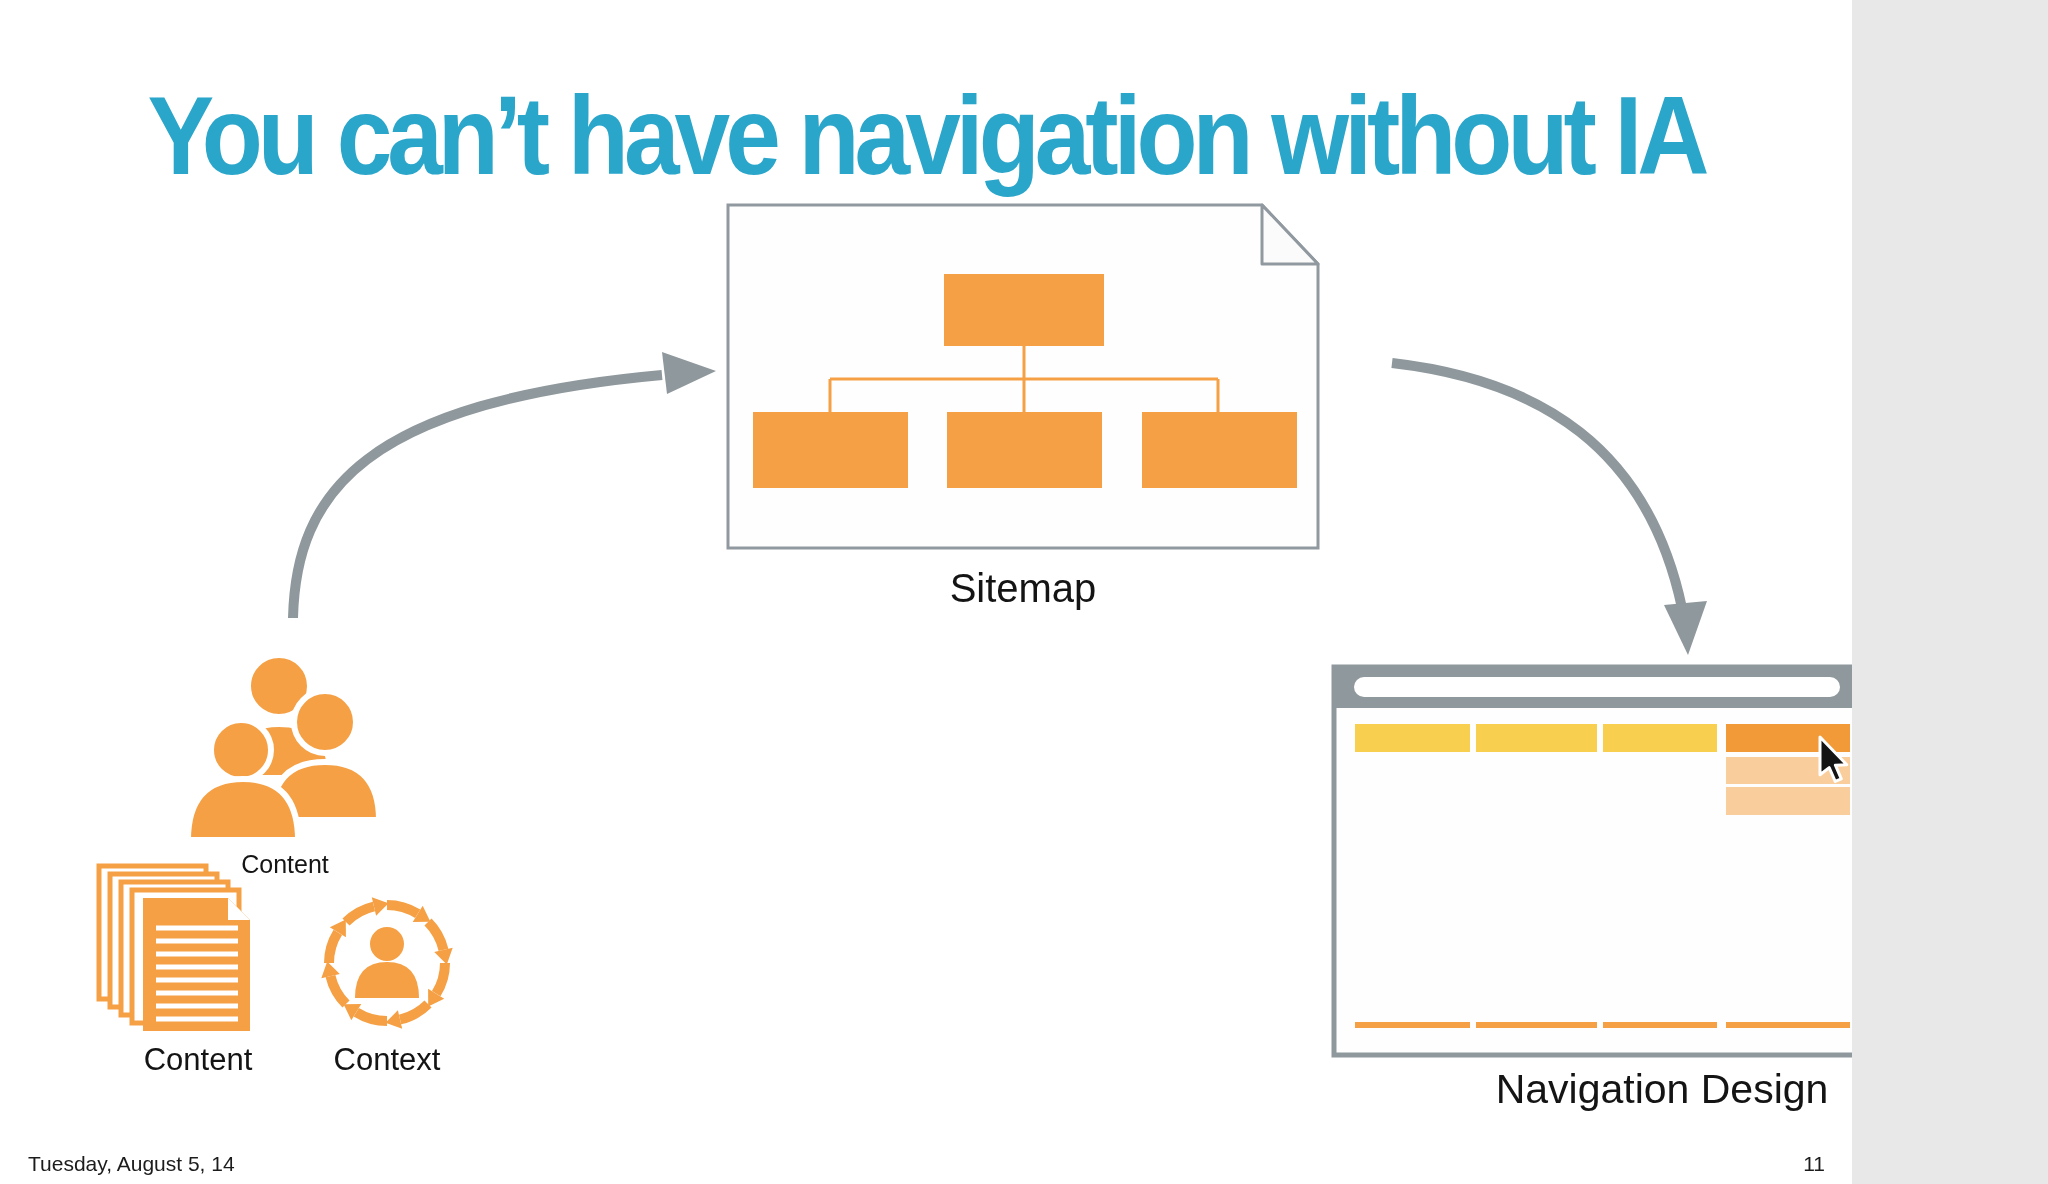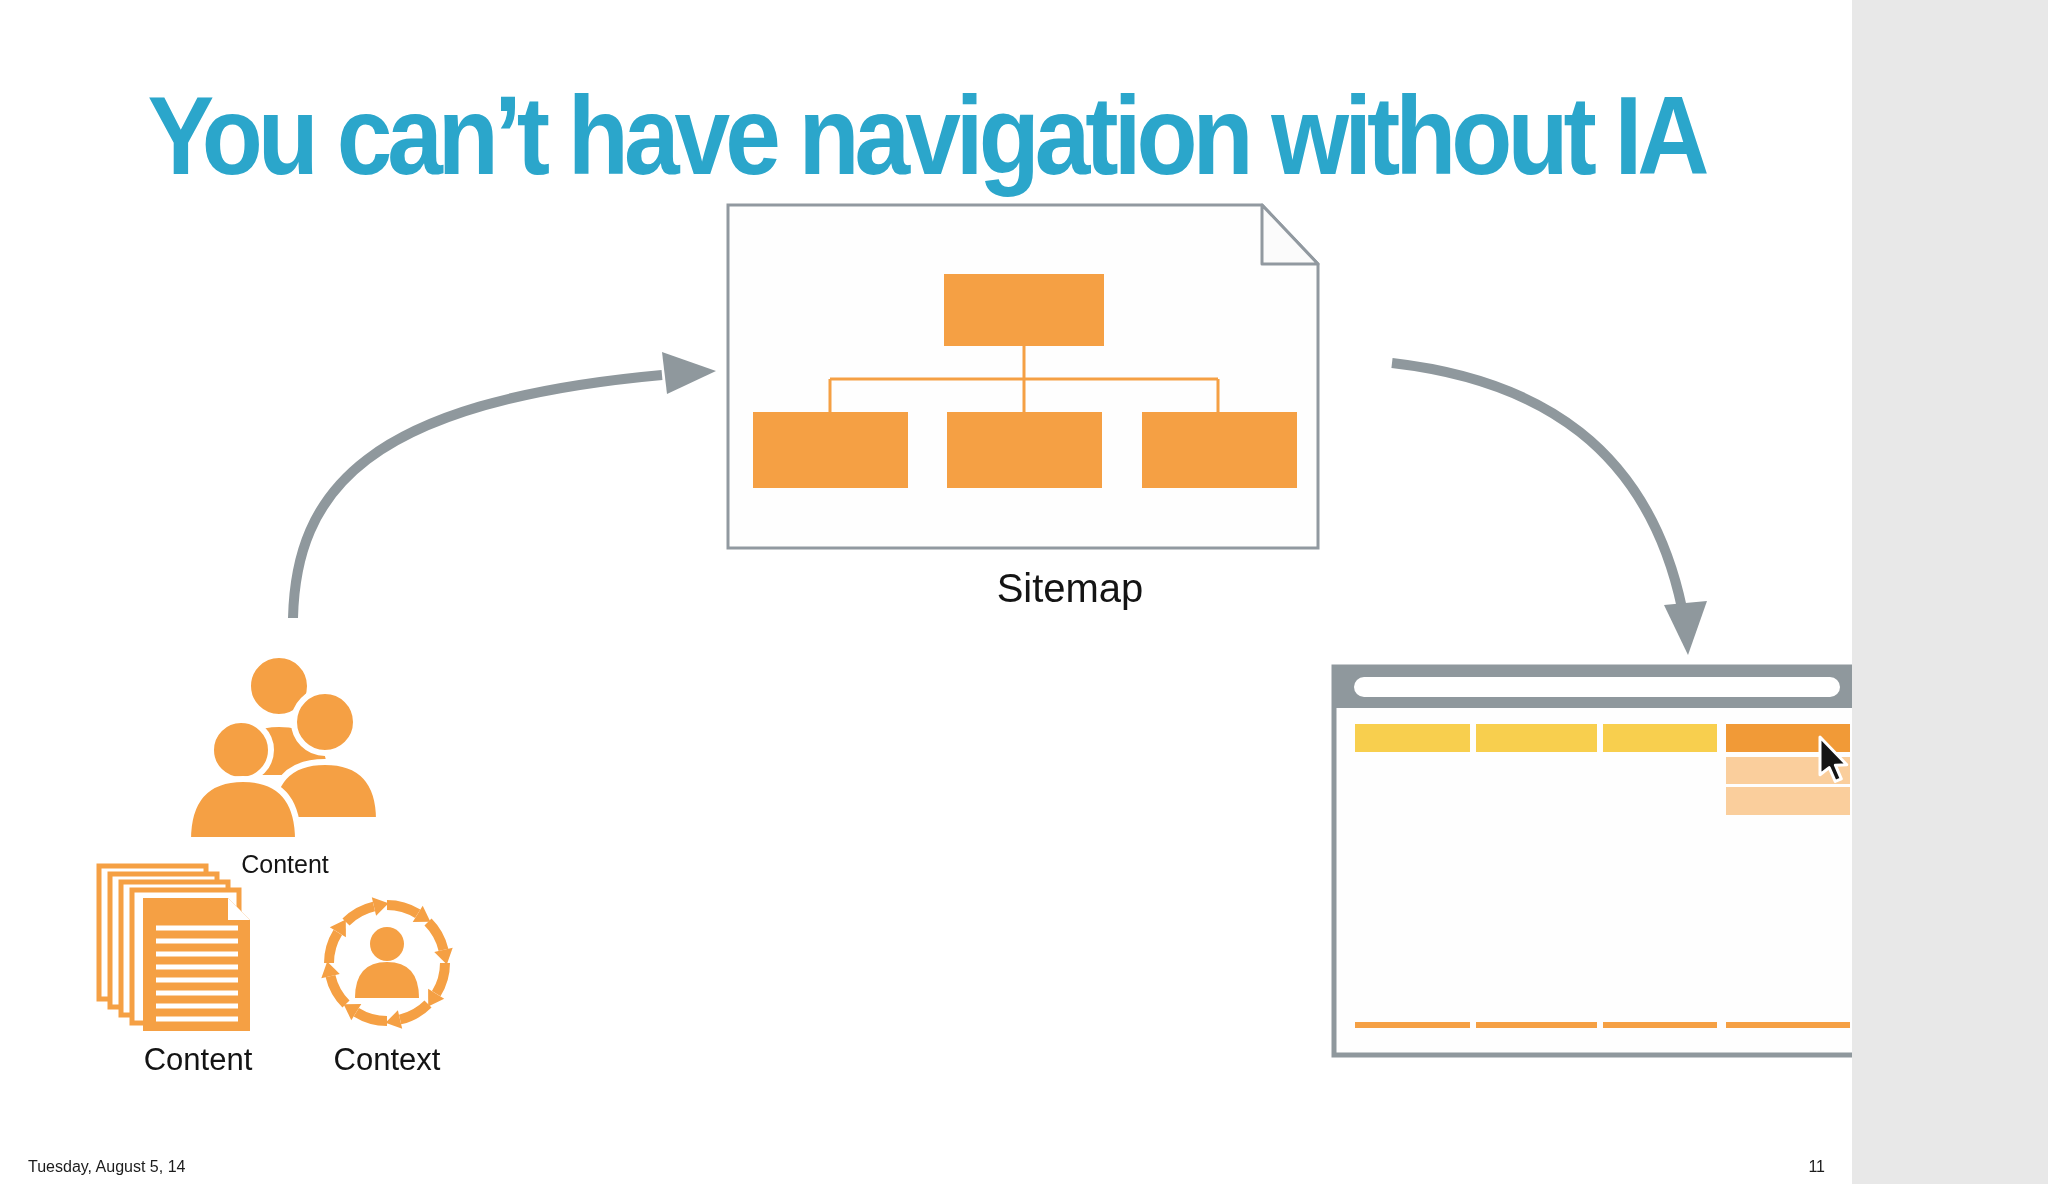--- a/index.html
+++ b/index.html
@@ -7,26 +7,26 @@
     position:relative;width:1852px;height:1184px;background:#ffffff;
     overflow:hidden;font-family:"Liberation Sans",sans-serif;
   }
   #title{
     position:absolute;left:0;top:4px;width:100%;text-align:center;
     color:#2BA6CB;font-weight:bold;font-size:100px;letter-spacing:-5px;
     transform:scaleY(1.12);transform-origin:top center;white-space:nowrap;
   }
   .layer{position:absolute;left:0;top:0;width:2048px;height:1184px;}
   .label{position:absolute;text-align:center;color:#141414;}
-  #sitemap-label{left:870px;top:566px;width:400px;font-size:40px;}
+  #sitemap-label{left:823px;top:566px;width:400px;font-size:40px;}
   #people-label{left:185px;top:850px;width:200px;font-size:25px;}
   #content-label{left:98px;top:1042px;width:200px;font-size:31px;}
   #context-label{left:287px;top:1042px;width:200px;font-size:31px;}
   #navigation-label{left:1412px;top:1066px;width:500px;font-size:41px;}
-  .footer-text{position:absolute;bottom:8px;color:#1c1c1c;font-size:16px;}
+  .footer-text{position:absolute;bottom:8px;color:#1c1c1c;font-size:21px;}
   #footer-date{left:28px;}
   #footer-page{right:27px;}
 </style>
 </head>
 <body>
 
 <div class="slide">
 
   <h1 id="title">You can’t have navigation without IA</h1>
 
@@ -144,17 +144,18 @@
       </g>
 
       <polygon points="1820,737 1820,774.8 1829.2,767.6 1835.2,781.4 1841.3,778.8 1835.4,765.2 1846.8,764.7" fill="#141414" stroke="#ffffff" stroke-width="3" stroke-linejoin="round"></polygon>
     </g>
   </svg>
 
   <div class="label" id="sitemap-label">Sitemap</div>
   <div class="label" id="people-label">Content</div>
   <div class="label" id="content-label">Content</div>
   <div class="label" id="context-label">Context</div>
+  <div class="label" id="navigation-label">Navigation Design</div>
 
   <div class="footer-text" id="footer-date">Tuesday, August 5, 14</div>
   <div class="footer-text" id="footer-page">11</div>
 
 </div>
 
 </body></html>

